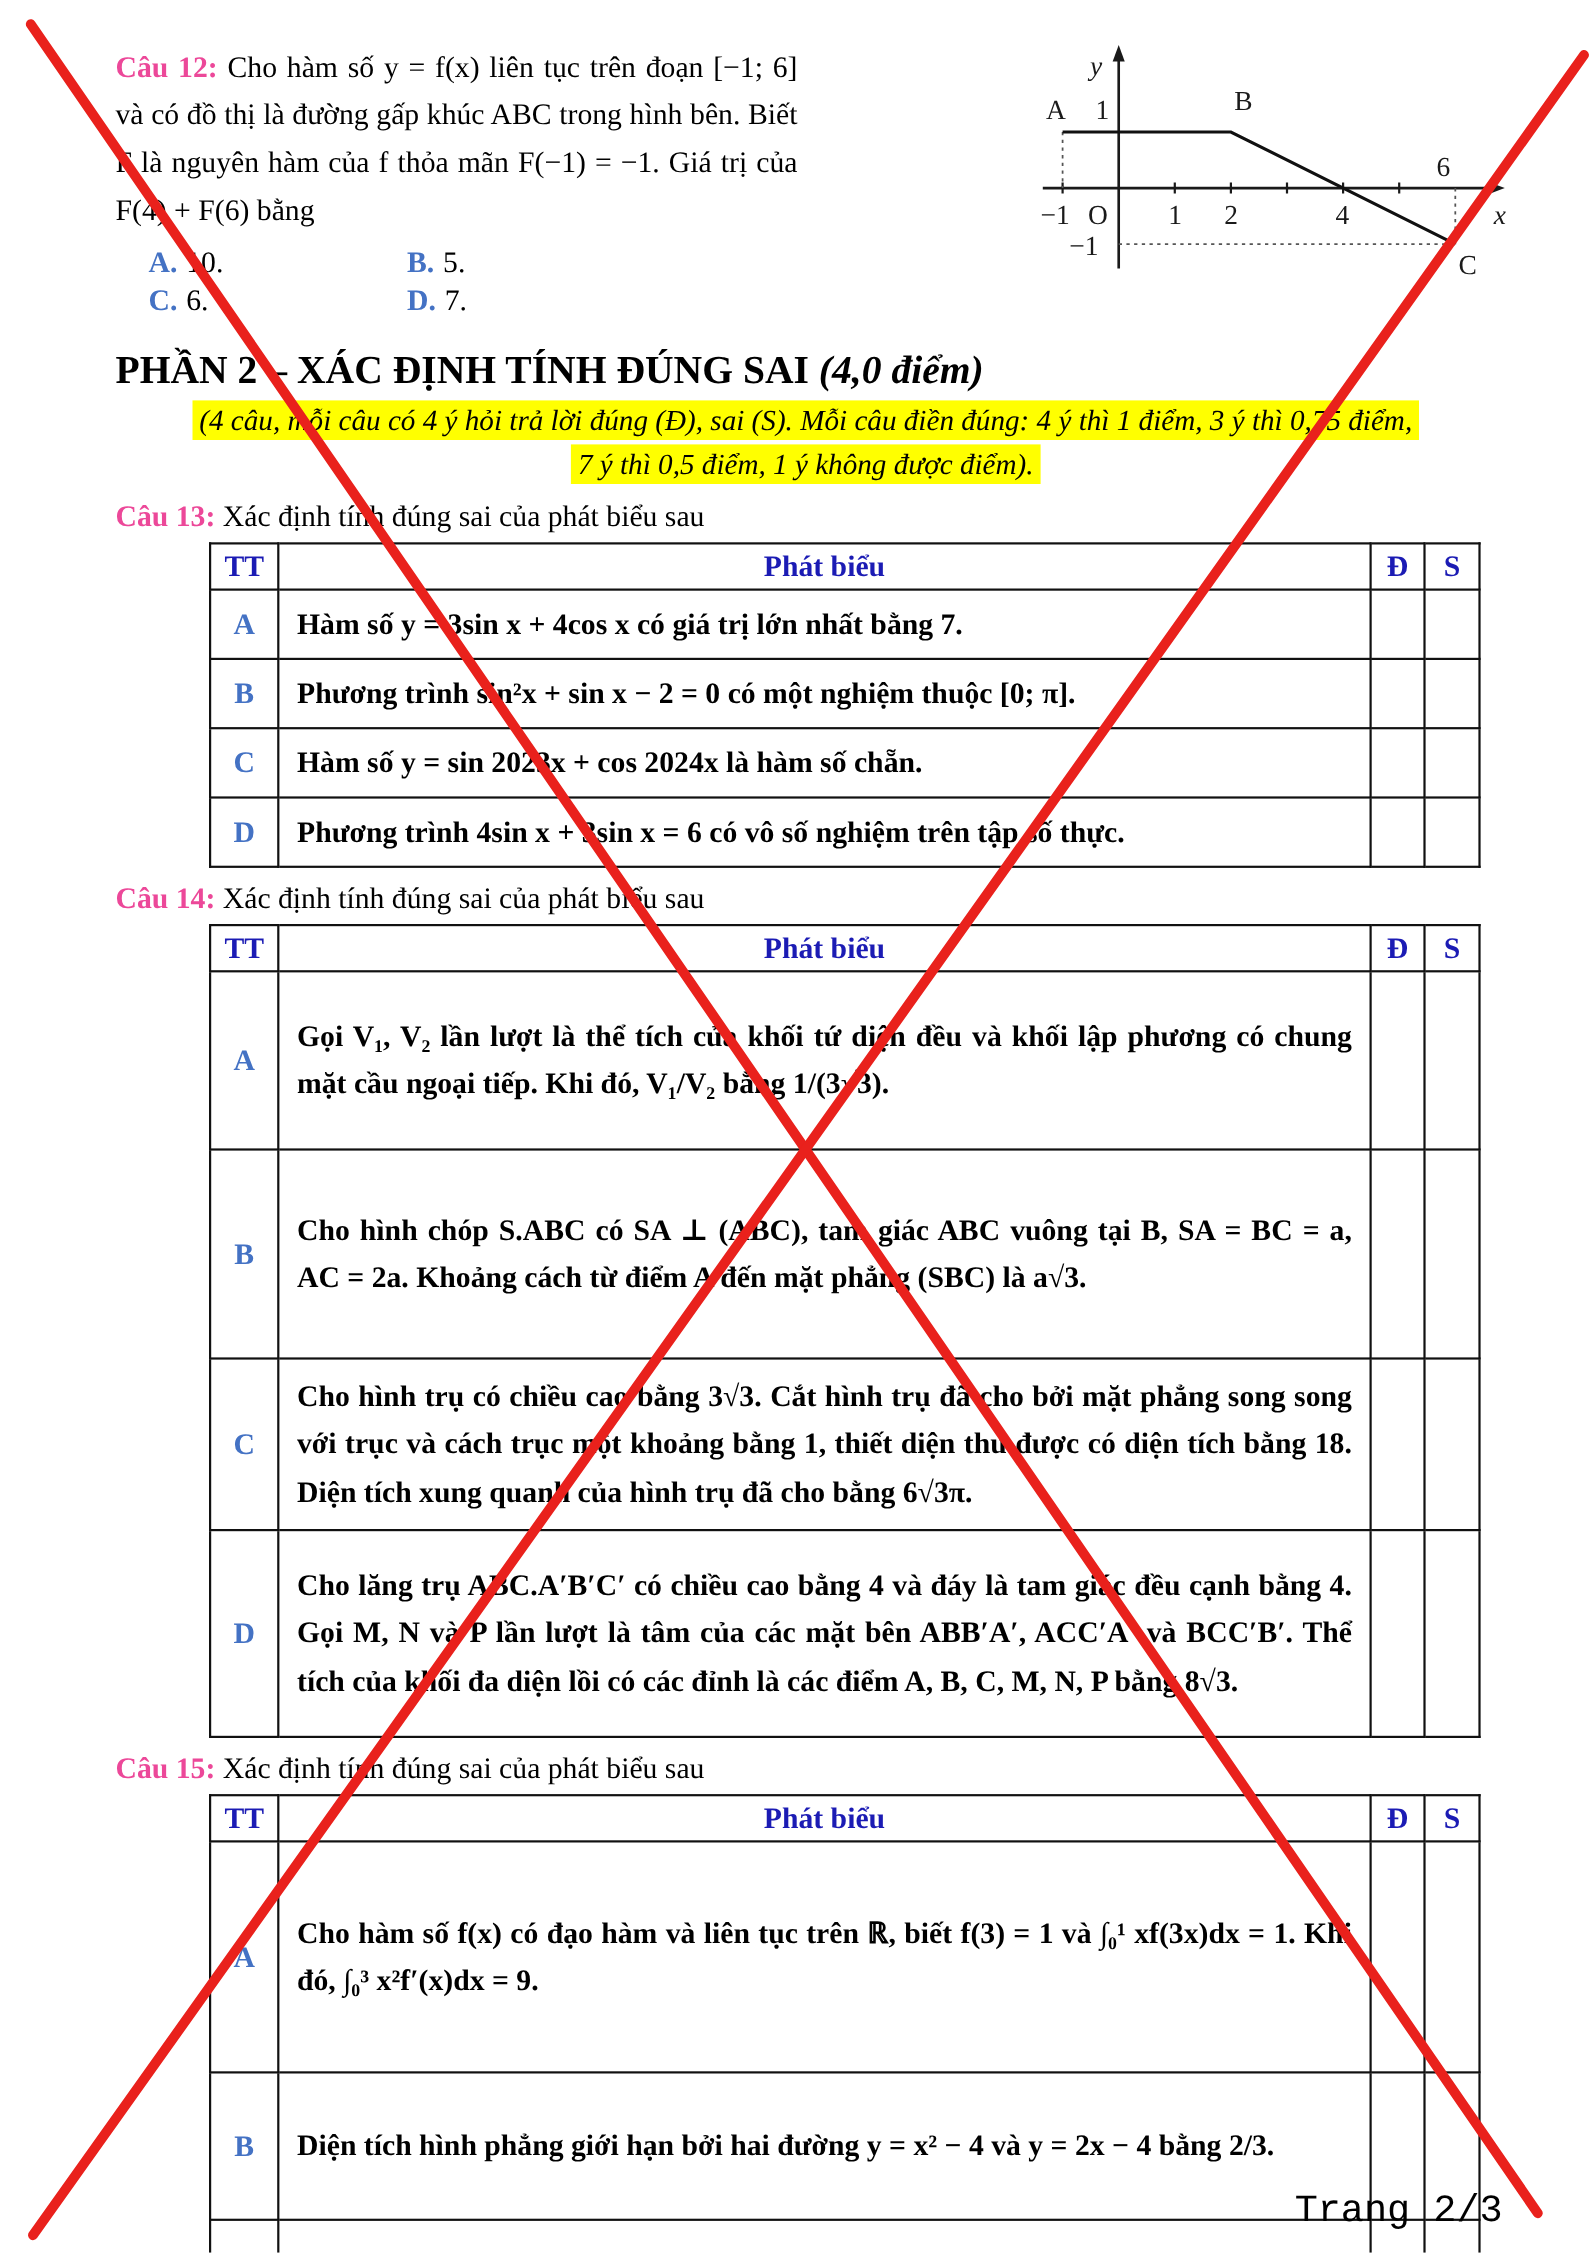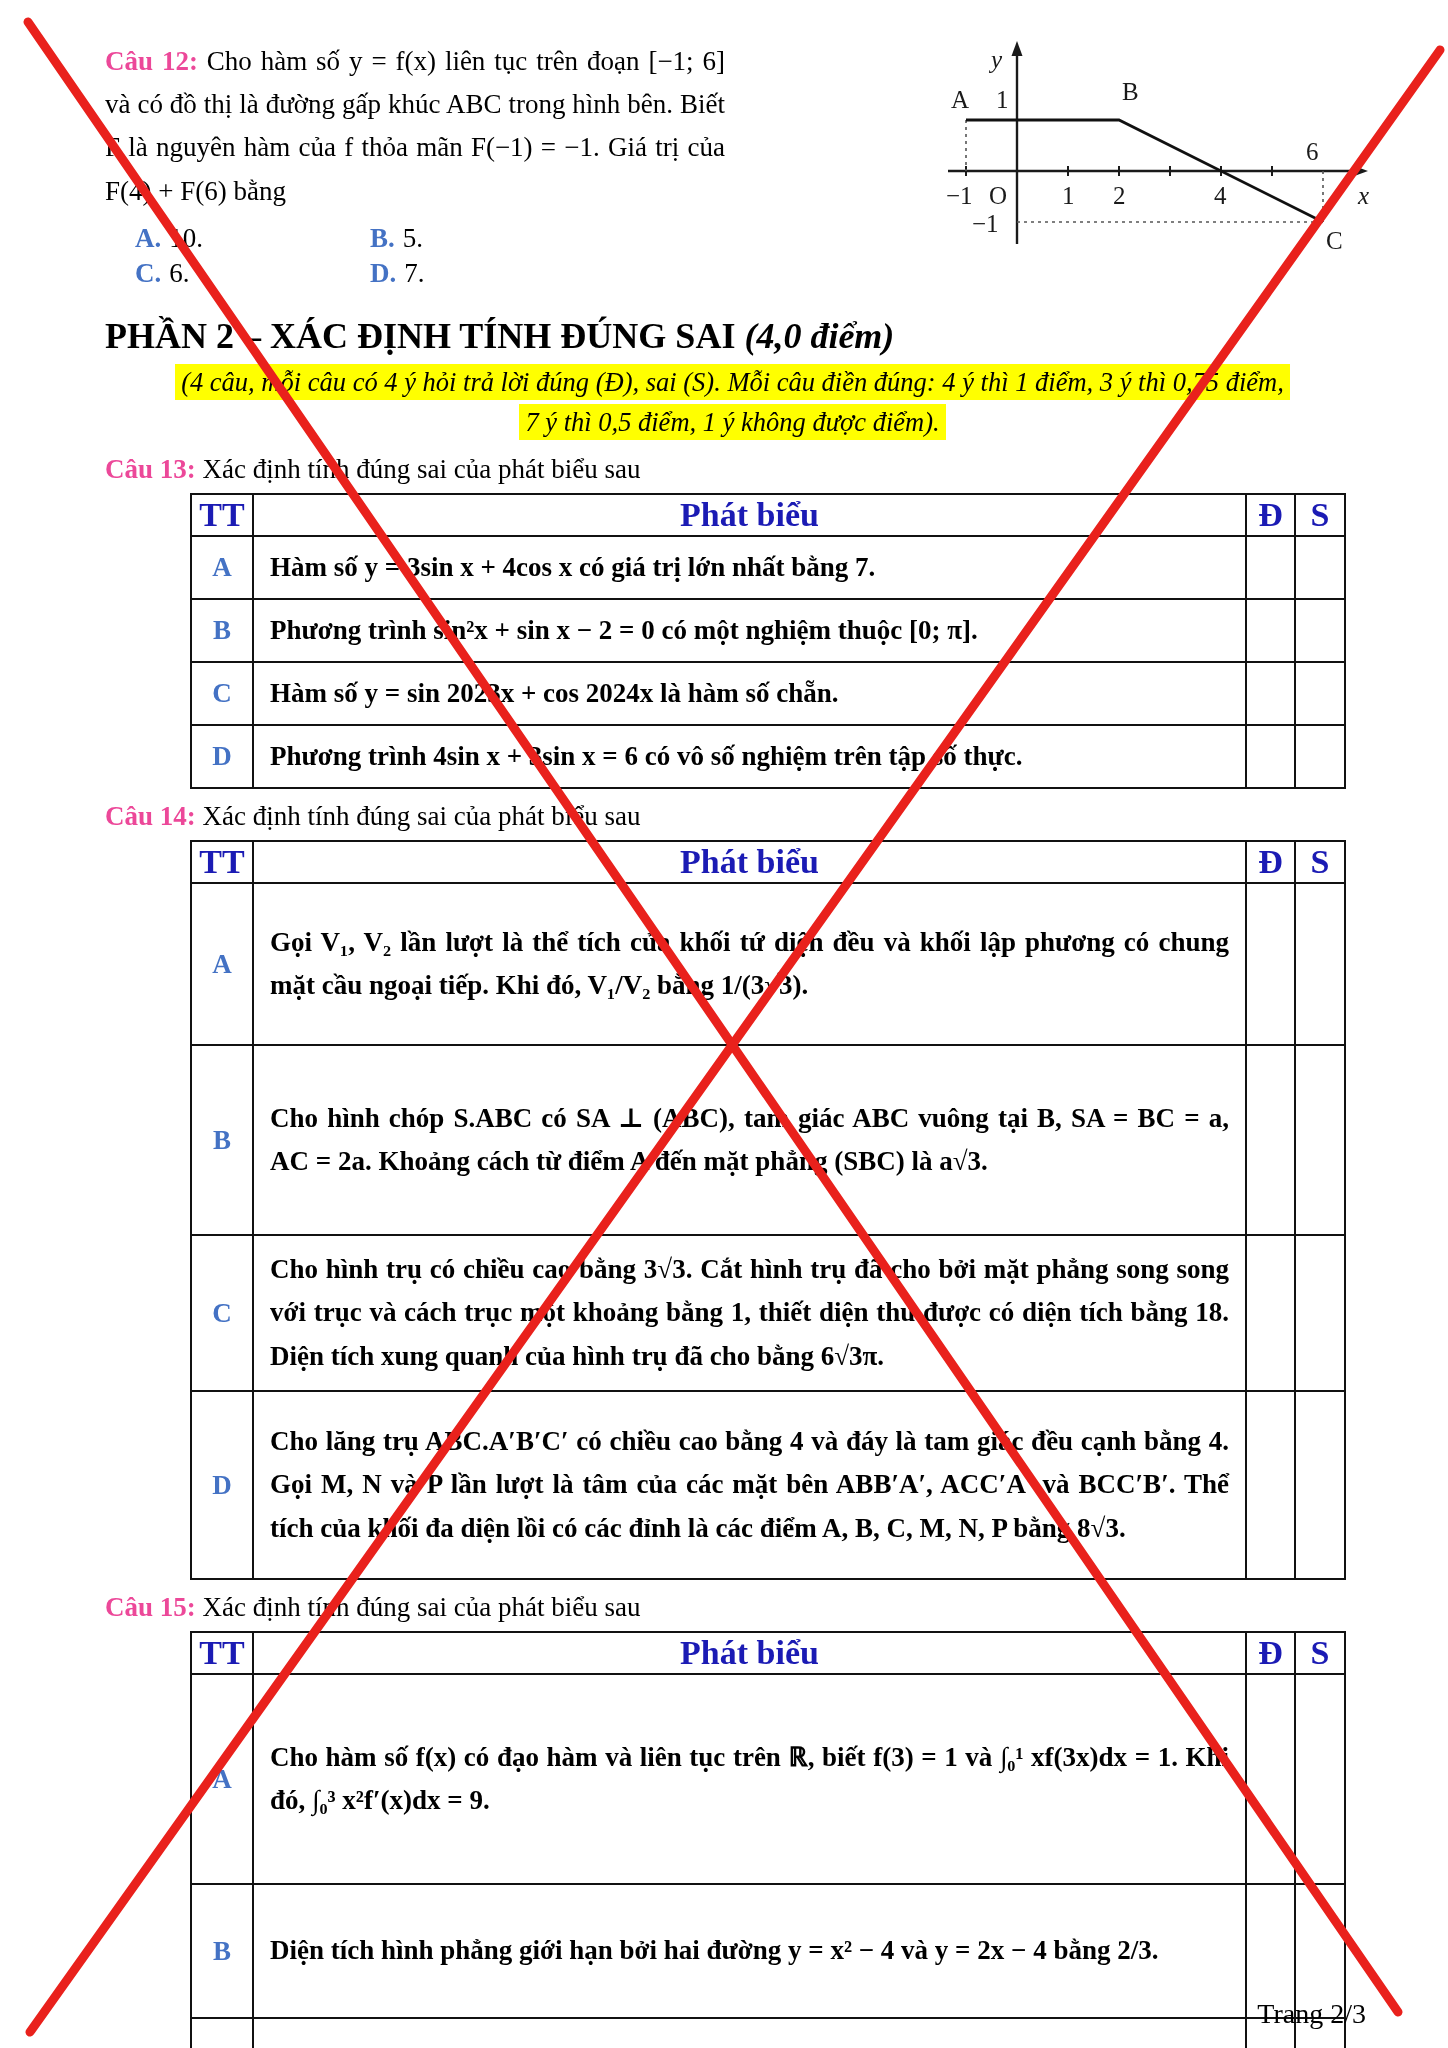--- a/index.html
+++ b/index.html
@@ -48,21 +48,21 @@
     border-collapse: collapse;
     margin: 0 0 6px 85px;
     width: 1156px;
     table-layout: fixed;
   }
   table.ds col.c-tt { width: 62px; }
   table.ds col.c-d  { width: 49px; }
   table.ds col.c-s  { width: 50px; }
   table.ds th, table.ds td { border: 2px solid #111; }
   table.ds th {
-    color: #1b1bb4; font-weight: bold; font-size: 34px;
+    color: #1b1bb4; font-weight: bold; font-size: 27px;
     height: 38px; text-align: center; vertical-align: middle;
     background: #fff;
   }
   td.tt {
     text-align: center; vertical-align: middle;
     color: #4472c4; font-weight: bold; font-size: 27px;
   }
   td.stm {
     padding: 6px 16px; text-align: justify;
     vertical-align: middle; line-height: 1.62; font-weight: bold;
@@ -74,21 +74,21 @@
   .t14 .r-b td { height: 176px; }
   .t14 .r-c td { height: 142px; }
   .t14 .r-d td { height: 174px; }
   .t15 .r-a td { height: 196px; }
   .t15 .r-b td { height: 120px; }
   .t15 .r-c td { height: 84px; }
 
   
   .footer {
     position: absolute; right: 82px; bottom: 18px;
-    font-size: 28px; color: #000;
+    font-size: 35px; color: #000; font-family: Liberation Mono, monospace;
   }
 
   
   .red-x {
     position: absolute; left: 0; top: 0;
     width: 1448px; height: 2048px;
     pointer-events: none; z-index: 20;
   }
 </style>
 </head>

